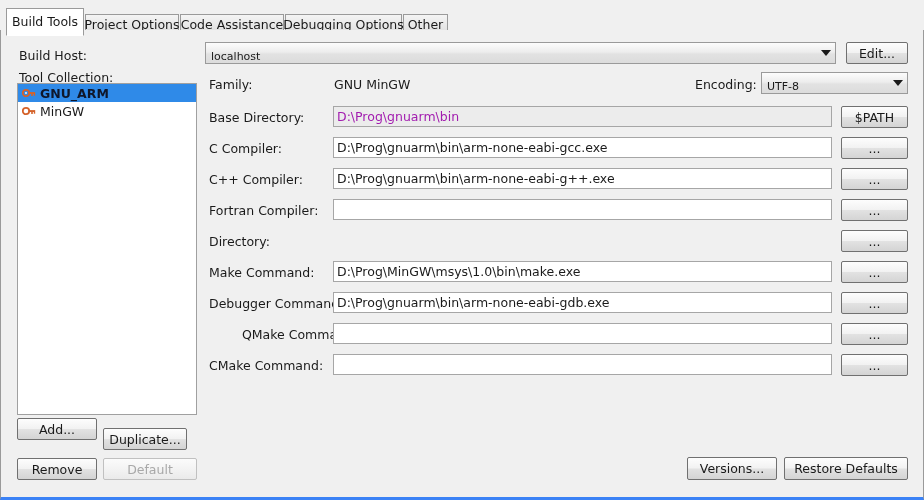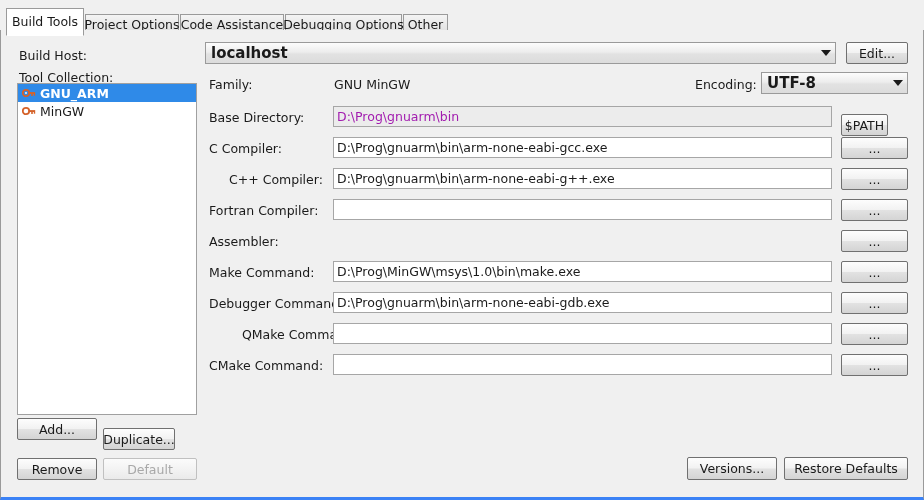--- a/index.html
+++ b/index.html
@@ -102,21 +102,21 @@
     display: flex;
     align-items: center;
     padding-left: 4px;
     font-size: 12.5px;
     color: #1a1a1a;
     white-space: nowrap;
     cursor: default;
   }
   .list-item.selected {
     background: #2f8ae8;
-    color: #ffffff;
+    color: #0f172a;
     font-weight: bold;
   }
   .key-icon {
     width: 14px; height: 14px;
     margin-right: 4px;
     flex: 0 0 auto;
     display: block;
   }
 
   
@@ -162,27 +162,26 @@
     color: #a21caf;
     cursor: default;
   }
 
   
   .combo {
     position: absolute;
     box-sizing: border-box;
     border: 1px solid #9a9a9a;
     background: linear-gradient(to bottom, #fcfcfc 0%, #ededed 45%, #e2e2e2 55%, #dcdcdc 100%);
-    font-size: 15px;
-    color: #1a1a1a;
-    display: flex;
-    align-items: center;
-    cursor: default;
-    overflow: hidden;
-    font-weight: bold;
+    font-size: 11px;
+    color: #1a1a1a;
+    display: flex;
+    align-items: flex-end;
+    cursor: default;
+    overflow: hidden;
   }
   .combo .combo-text {
     flex: 1 1 auto;
     padding-left: 5px;
     white-space: nowrap;
     overflow: hidden;
   }
   .combo .arrow-box {
     flex: 0 0 auto;
     width: 18px;
@@ -237,21 +236,21 @@
           <circle cx="4" cy="7" r="0.9" fill="#ffffff"></circle>
           <rect x="6.6" y="6.1" width="6.6" height="1.9" fill="#d4622a"></rect>
           <rect x="9.2" y="8.0" width="1.6" height="2.0" fill="#d4622a"></rect>
           <rect x="11.8" y="8.0" width="1.4" height="1.7" fill="#d4622a"></rect>
         </svg>
         <span>MinGW</span>
       </div>
     </div>
 
     <div class="btn" style="left:16px; top:388px; width:80px; height:22px;">Add...</div>
-    <div class="btn" style="left:102px; top:398px; width:72px; height:22px;">Duplicate...</div>
+    <div class="btn" style="left:102px; top:398px; width:84px; height:22px;">Duplicate...</div>
     <div class="btn" style="left:16px; top:428px; width:80px; height:22px;">Remove</div>
     <div class="btn disabled" style="left:102px; top:428px; width:94px; height:22px;">Default</div>
 
     <div class="combo" style="left:204px; top:12px; width:631px; height:22px;">
       <span class="combo-text">localhost</span>
       <span class="arrow-box">
           <span class="caret"></span>
         </span>
     </div>
     <div class="btn" style="left:845px; top:12px; width:62px; height:22px;">Edit...</div>
@@ -262,35 +261,35 @@
     <div class="lbl" style="left:694px; top:48px;">Encoding:</div>
     <div class="combo" style="left:760px; top:42px; width:147px; height:22px;">
       <span class="combo-text">UTF-8</span>
       <span class="arrow-box">
           <span class="caret"></span>
         </span>
     </div>
 
     <div class="lbl" style="left:208px; top:81px;">Base Directory:</div>
     <div class="field readonly" style="left:332px; top:76px; width:499px; height:21px;">D:\Prog\gnuarm\bin</div>
-    <div class="btn" style="left:840px; top:84px; width:47px; height:22px;">$PATH</div>
+    <div class="btn" style="left:840px; top:76px; width:67px; height:22px;">$PATH</div>
 
     <div class="lbl" style="left:208px; top:112px;">C Compiler:</div>
     <div class="field" style="left:332px; top:107px; width:499px; height:21px;">D:\Prog\gnuarm\bin\arm-none-eabi-gcc.exe</div>
     <div class="btn" style="left:840px; top:107px; width:67px; height:22px;">...</div>
 
-    <div class="lbl" style="left:208px; top:143px;margin-left:20px;">C++ Compiler:</div>
+    <div class="lbl" style="left:208px; top:143px;">C++ Compiler:</div>
     <div class="field" style="left:332px; top:138px; width:499px; height:21px;">D:\Prog\gnuarm\bin\arm-none-eabi-g++.exe</div>
     <div class="btn" style="left:840px; top:138px; width:67px; height:22px;">...</div>
 
     <div class="lbl" style="left:208px; top:174px;">Fortran Compiler:</div>
     <div class="field" style="left:332px; top:169px; width:499px; height:21px;"></div>
     <div class="btn" style="left:840px; top:169px; width:67px; height:22px;">...</div>
 
-    <div class="lbl" style="left:208px; top:205px;">Assembler:</div>
+    <div class="lbl" style="left:208px; top:205px;">Directory:</div>
     <div class="btn" style="left:840px; top:200px; width:67px; height:22px;">...</div>
 
     <div class="lbl" style="left:208px; top:236px;">Make Command:</div>
     <div class="field" style="left:332px; top:231px; width:499px; height:21px;">D:\Prog\MinGW\msys\1.0\bin\make.exe</div>
     <div class="btn" style="left:840px; top:231px; width:67px; height:22px;">...</div>
 
     <div class="lbl" style="left:208px; top:267px;">Debugger Command:</div>
     <div class="field" style="left:332px; top:262px; width:499px; height:21px;">D:\Prog\gnuarm\bin\arm-none-eabi-gdb.exe</div>
     <div class="btn" style="left:840px; top:262px; width:67px; height:22px;">...</div>
 

